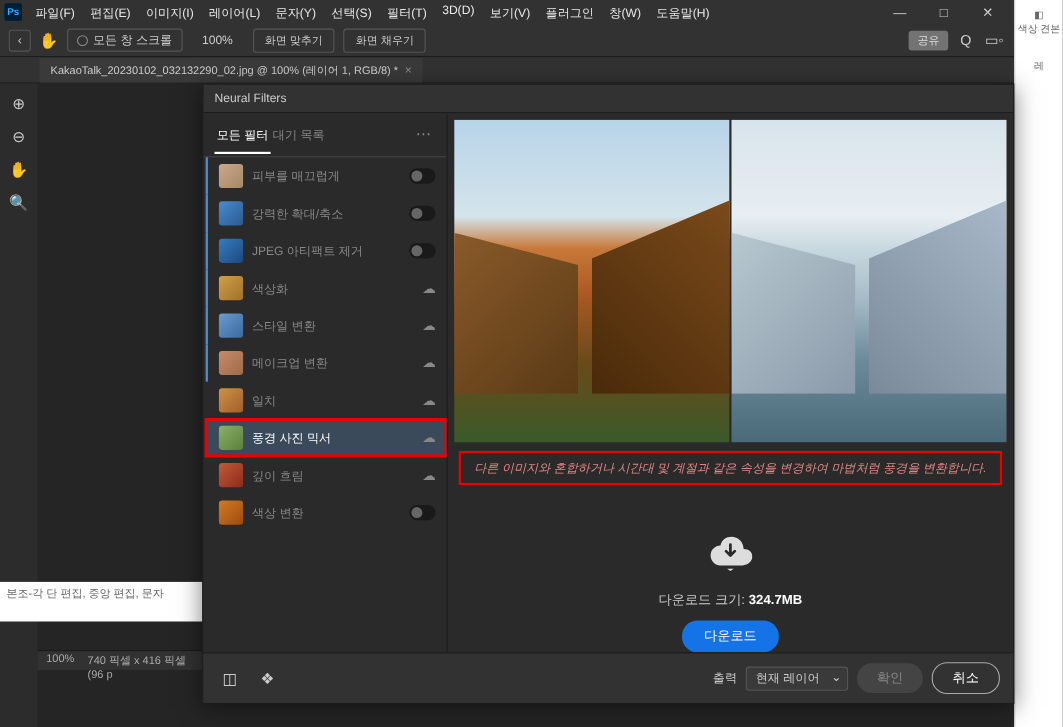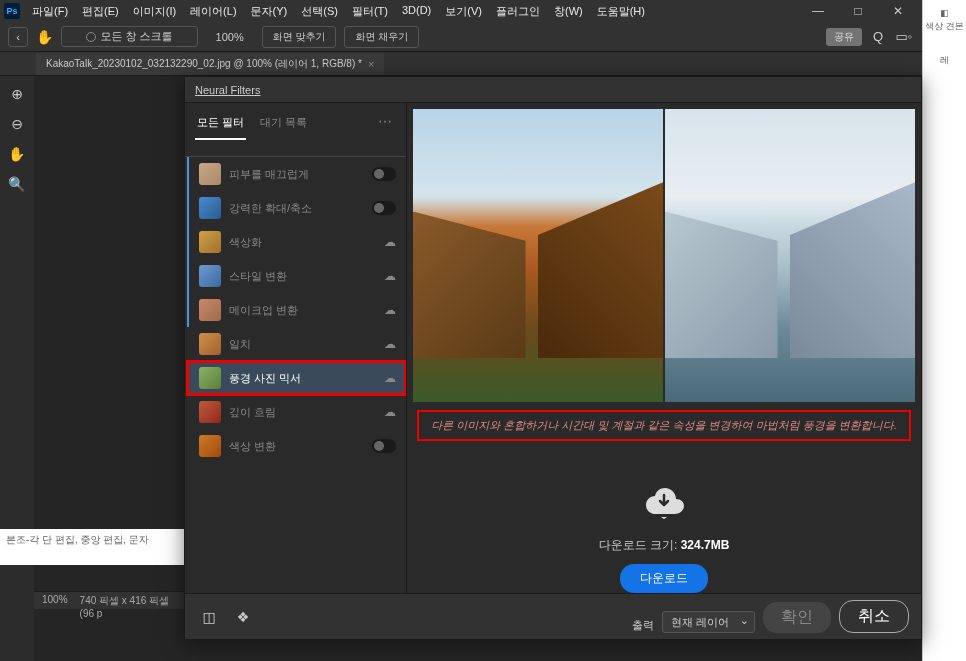--- a/index.html
+++ b/index.html
@@ -10,46 +10,46 @@
 .titlebar { height: 22px; background: #323232; display: flex; align-items: center; padding: 0 4px; }
 .ps-icon { width: 16px; height: 16px; background: #001e36; color: #31a8ff; font-size: 9px; font-weight: bold; display: flex; align-items: center; justify-content: center; border-radius: 2px; margin-right: 6px; }
 .menubar { display: flex; gap: 2px; font-size: 11px; color: #e8e8e8; flex: 1; }
 .menubar span { padding: 2px 6px; cursor: pointer; }
 .window-controls { display: flex; gap: 0; }
 .window-controls div { width: 40px; height: 22px; display: flex; align-items: center; justify-content: center; color: #ccc; font-size: 12px; }
 
 .options-bar { height: 30px; background: #323232; border-bottom: 1px solid #1a1a1a; display: flex; align-items: center; padding: 0 8px; gap: 8px; }
 .ob-home { width: 20px; height: 20px; border: 1px solid #555; border-radius: 3px; display: flex; align-items: center; justify-content: center; color: #ccc; font-size: 11px; }
 .ob-hand { color: #aaa; font-size: 14px; }
-.ob-chk { display: flex; align-items: center; gap: 4px; color: #ccc; font-size: 11px; border: 1px solid #555; padding: 2px 24px; border-radius: 3px; }
+.ob-chk { display: flex; align-items: center; gap: 4px; color: #ccc; font-size: 11px; border: 1px solid #555; padding: 2px 8px; border-radius: 3px; }
 .ob-zoom { color: #ccc; font-size: 11px; padding: 2px 10px; }
 .ob-btn { color: #ccc; font-size: 10px; padding: 3px 10px; border: 1px solid #555; border-radius: 3px; }
 .ob-right { margin-left: auto; display: flex; gap: 6px; align-items: center; }
 .ob-share { background: #737373; color: #ddd; font-size: 10px; padding: 2px 8px; border-radius: 3px; }
 .ob-icon { color: #ccc; width: 20px; height: 20px; display: flex; align-items: center; justify-content: center; font-size: 13px; }
 
 .doc-tab-bar { height: 24px; background: #323232; display: flex; align-items: flex-end; padding-left: 36px; border-bottom: 1px solid #1a1a1a; }
 .doc-tab { background: #3a3a3a; color: #ccc; font-size: 10px; padding: 4px 10px; display: flex; align-items: center; gap: 6px; }
 .doc-tab .close { color: #888; font-size: 11px; }
 
 .main-area { display: flex; height: calc(100% - 76px); position: relative; }
 
 .left-tools { width: 34px; background: #2c2c2c; display: flex; flex-direction: column; align-items: center; padding-top: 4px; gap: 2px; }
 .tool { width: 28px; height: 28px; display: flex; align-items: center; justify-content: center; color: #ccc; font-size: 14px; border-radius: 3px; }
 
 .canvas-area { flex: 1; background: #252525; position: relative; display: flex; flex-direction: column; }
 .canvas-content { flex: 1; position: relative; }
 .zoom-status { height: 18px; background: #323232; color: #aaa; font-size: 10px; padding: 2px 8px; display: flex; gap: 12px; border-top: 1px solid #1a1a1a; position: absolute; bottom: 52px; left: 34px; width: 150px; }
 
 .nf-panel { position: absolute; left: 184px; top: 76px; width: 738px; height: 564px; background: #323232; border: 1px solid #1a1a1a; box-shadow: 0 4px 20px rgba(0,0,0,0.5); display: flex; flex-direction: column; }
-.nf-header { height: 26px; display: flex; align-items: center; padding: 0 10px; font-size: 11px; color: #ccc; border-bottom: 1px solid #1a1a1a; text-decoration: underline; }
+.nf-header { height: 26px; display: flex; align-items: center; padding: 0 10px; font-size: 11px; color: #ccc; border-bottom: 1px solid #1a1a1a; }
 .nf-body { flex: 1; display: flex; overflow: hidden; }
 
 .nf-sidebar { width: 222px; background: #2a2a2a; display: flex; flex-direction: column; border-right: 1px solid #1a1a1a; overflow-y: auto; }
-.nf-tabs { display: flex; padding: 6px 10px 16px; gap: 12px; border-bottom: 1px solid #444; position: relative; }
+.nf-tabs { display: flex; padding: 6px 10px 2px; border-bottom: 1px solid #444; position: relative; }
 .nf-tab { color: #888; font-size: 11px; padding: 6px 2px 8px; cursor: pointer; }
 .nf-tab.active { color: #fff; border-bottom: 2px solid #fff; }
 .nf-tabs .more { margin-left: auto; color: #888; font-size: 14px; padding: 4px; }
 
 .nf-section-label { color: #888; font-size: 10px; padding: 10px 12px 4px; }
 .nf-filter { display: flex; align-items: center; padding: 6px 10px; gap: 8px; cursor: pointer; position: relative; border-left: 2px solid #4a90d9; margin-left: 2px; }
 .nf-filter.nobar { border-left: 2px solid transparent; }
 .nf-filter-icon { width: 22px; height: 22px; border-radius: 3px; flex-shrink: 0; }
 .nf-filter-name { color: #888; font-size: 11px; flex: 1; }
 .nf-filter.selected { background: #3a4a5a; }
@@ -65,26 +65,26 @@
 .nf-img-half { flex: 1; position: relative; overflow: hidden; }
 .nf-desc { margin: 2px 10px 24px; padding: 6px 8px; border: 2px solid #e00; color: #d88; font-size: 11px; font-style: italic; text-align: center; }
 .nf-download-area { flex: 1; display: flex; flex-direction: column; align-items: center; justify-content: flex-start; gap: 10px; padding-top: 20px; }
 .nf-dl-icon { color: #ddd; font-size: 32px; }
 .nf-dl-size { color: #ccc; font-size: 12px; }
 .nf-dl-size strong { color: #fff; }
 .nf-dl-btn { background: #1473e6; color: #fff; padding: 6px 20px; border-radius: 14px; font-size: 12px; border: none; cursor: pointer; }
 
 .nf-footer { height: 46px; background: #323232; border-top: 1px solid #1a1a1a; display: flex; align-items: center; padding: 0 12px; gap: 10px; }
 .nf-foot-icon { color: #ccc; font-size: 14px; width: 24px; height: 24px; display: flex; align-items: center; justify-content: center; }
-.nf-foot-right { margin-left: auto; display: flex; align-items: flex-end; gap: 8px; }
+.nf-foot-right { margin-left: auto; display: flex; align-items: center; gap: 8px; }
 .nf-foot-label { color: #ccc; font-size: 11px; }
 .nf-select { background: #3a3a3a; color: #ccc; border: 1px solid #555; padding: 4px 24px 4px 8px; font-size: 11px; border-radius: 3px; appearance: none; position: relative; }
 .nf-select-wrap { position: relative; }
 .nf-select-wrap::after { content: '⌄'; position: absolute; right: 6px; top: 3px; color: #ccc; font-size: 11px; pointer-events: none; }
-.nf-btn { padding: 5px 18px; border-radius: 14px; font-size: 16px; cursor: pointer; }
+.nf-btn { padding: 5px 18px; border-radius: 14px; font-size: 12px; cursor: pointer; }
 .nf-btn.ok { background: #444; color: #888; border: none; }
 .nf-btn.cancel { background: transparent; color: #fff; border: 1px solid #aaa; }
 
 .right-white { position: absolute; left: 922px; top: 0; width: 44px; height: 661px; background: #fff; border-left: 1px solid #ccc; }
 .right-white .rw-item { height: 40px; display: flex; flex-direction: column; align-items: center; justify-content: center; font-size: 9px; color: #666; gap: 2px; }
 .bottom-white { position: absolute; left: 0; top: 529px; width: 184px; height: 36px; background: #fff; color: #666; font-size: 10px; padding: 4px 6px; overflow: hidden; }
 
 
 .autumn { background: linear-gradient(to bottom, #b8d4e8 0%, #d4e4ec 30%, #c87838 40%, #a85820 55%, #6b4a1a 75%, #3a5a2a 100%); position: relative; }
 .autumn::before { content:''; position:absolute; left:0; top:35%; width:45%; height:50%; background: linear-gradient(135deg, #8a5a2a, #5a3a15); clip-path: polygon(0 0, 100% 20%, 100% 100%, 0 100%); }
@@ -198,20 +198,25 @@
         <div class="nf-filter-icon fi2"></div>
         <div class="nf-filter-name">피부를 매끄럽게</div>
         <div class="nf-toggle"></div>
       </div>
       <div class="nf-filter">
         <div class="nf-filter-icon fi3"></div>
         <div class="nf-filter-name">강력한 확대/축소</div>
         <div class="nf-toggle"></div>
       </div>
       <div class="nf-filter">
+        <div class="nf-filter-icon fi4"></div>
+        <div class="nf-filter-name">JPEG 아티팩트 제거</div>
+        <div class="nf-toggle"></div>
+      </div>
+      <div class="nf-filter">
         <div class="nf-filter-icon fi5"></div>
         <div class="nf-filter-name">색상화</div>
         <div class="nf-cloud">☁</div>
       </div>
       <div class="nf-filter">
         <div class="nf-filter-icon fi6"></div>
         <div class="nf-filter-name">스타일 변환</div>
         <div class="nf-cloud">☁</div>
       </div>
       <div class="nf-filter">

